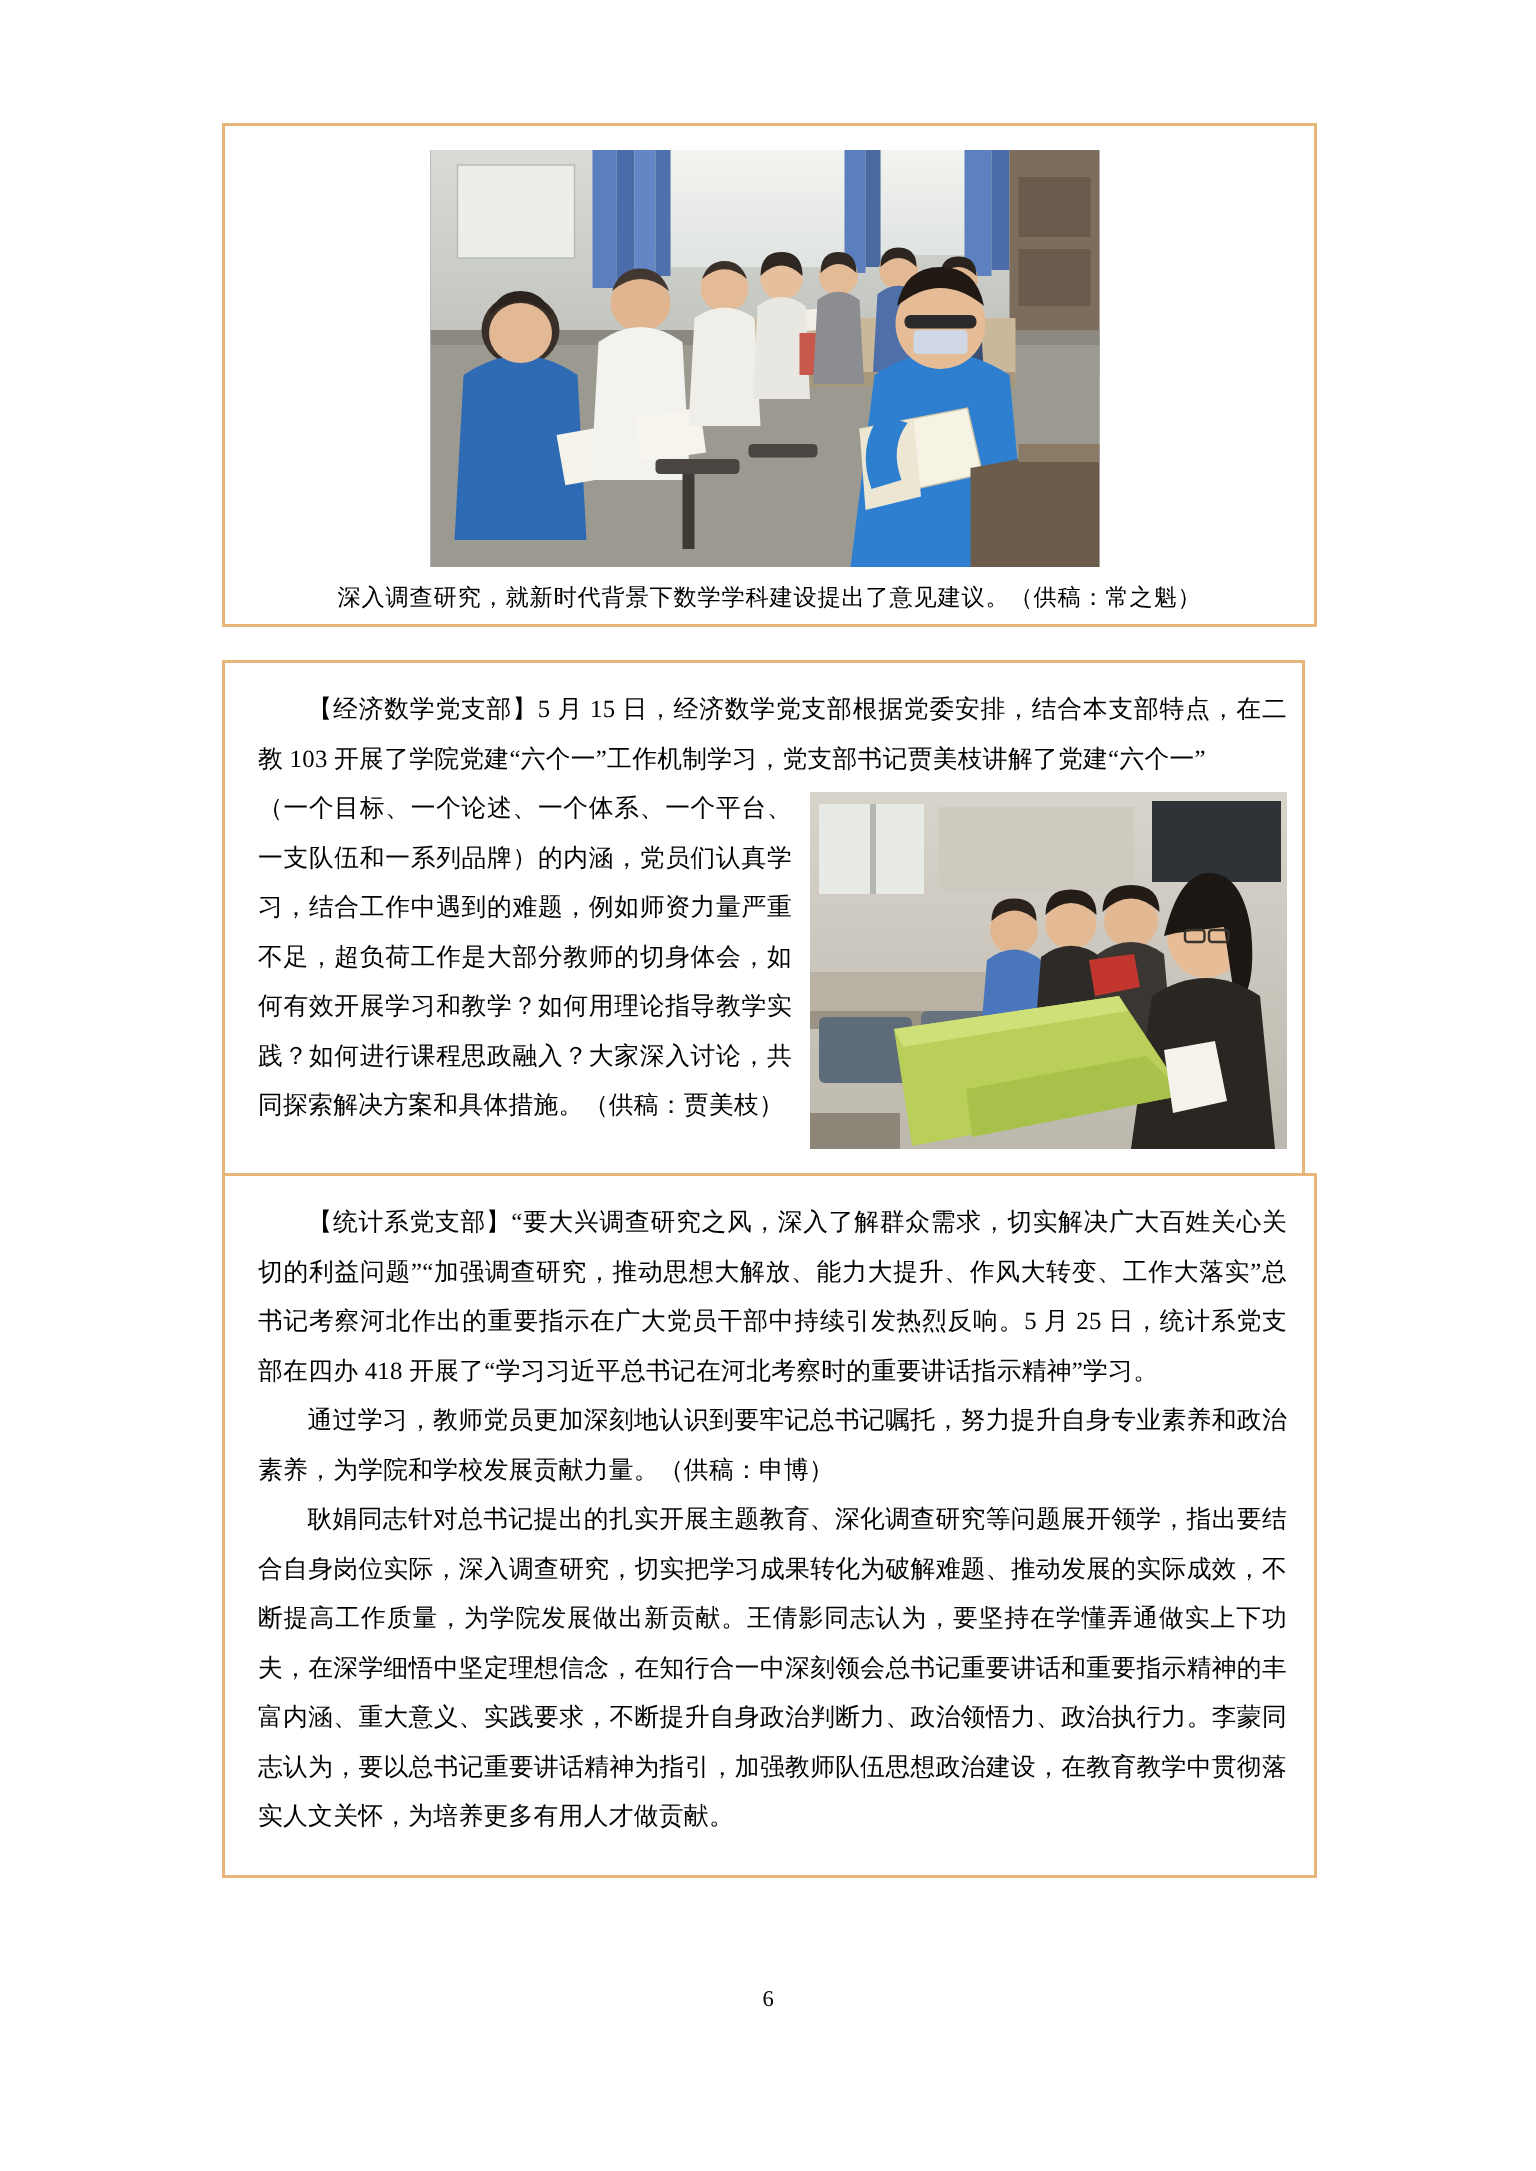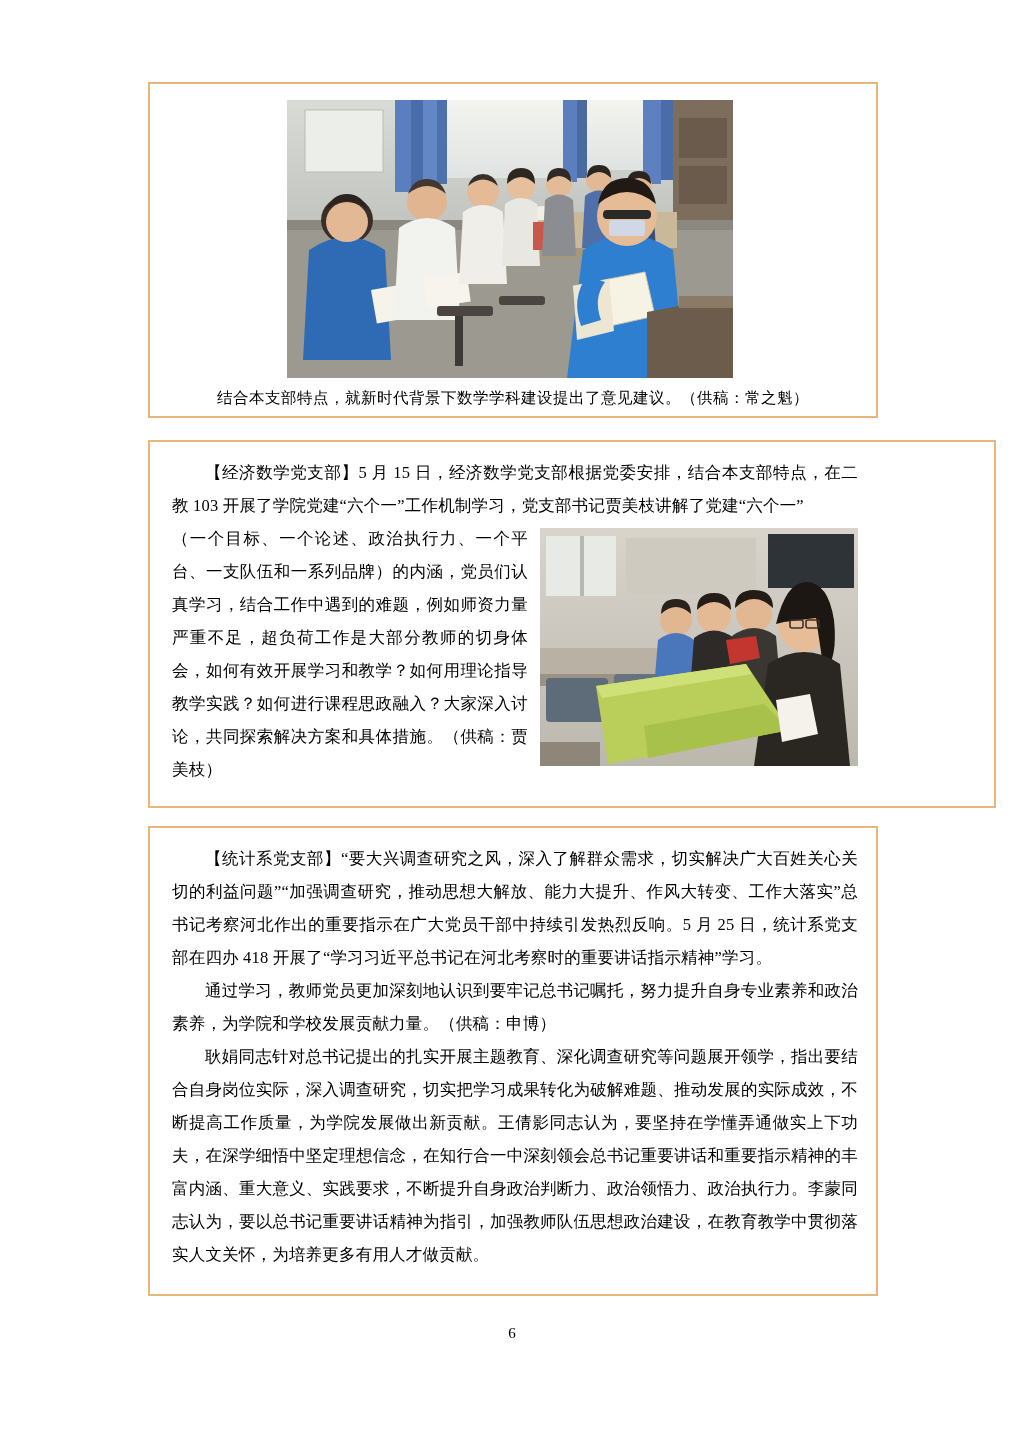--- a/index.html
+++ b/index.html
@@ -30,26 +30,26 @@
   }
   #box-photo-1 {
     left: 148px;
     top: 82px;
     width: 730px;
     height: 336px;
   }
   #box-econ {
     left: 148px;
     top: 440px;
-    width: 848px;
+    width: 722px;
     height: 368px;
   }
   #box-stats {
     left: 148px;
-    top: 826px;
+    top: 782px;
     width: 730px;
     height: 470px;
   }
 
   
   .photo1-wrap {
     position: absolute;
     left: 137px;
     top: 16px;
     width: 446px;
@@ -227,21 +227,21 @@
         </g>
 
         <rect x="150" y="206" width="56" height="10" rx="3" fill="#4a4540"></rect>
         <rect x="168" y="216" width="8" height="50" fill="#3d3935"></rect>
         <rect x="212" y="196" width="46" height="9" rx="3" fill="#4a4540"></rect>
 
         <path d="M360 212 l86 -16 l0 82 -86 0z" fill="#6b5c4c"></path>
         <rect x="392" y="196" width="54" height="12" fill="#8a7a66"></rect>
       </svg>
     </div>
-    <div class="caption1">结合本支部特点，就新时代背景下数学学科建设提出了意见建议。（供稿：常之魁）</div>
+    <div class="caption1">深入调查研究，就新时代背景下数学学科建设提出了意见建议。（供稿：常之魁）</div>
   </div>
 
   <div class="box" id="box-econ">
     <div class="econ-inner">
       <div class="ptext indent">【经济数学党支部】5 月 15 日，经济数学党支部根据党委安排，结合本支部特点，在二教 103 开展了学院党建“六个一”工作机制学习，党支部书记贾美枝讲解了党建“六个一”</div>
       <div class="econ-photo">
         <svg width="318" height="238" viewBox="0 0 318 238">
           <defs>
             <linearGradient id="wall2" x1="0" y1="0" x2="0" y2="1">
               <stop offset="0" stop-color="#d8d4cb"></stop>
@@ -292,21 +292,21 @@
 
           <path d="M56 158 l150 -22 l44 66 l-182 34z" fill="#b9cf5a"></path>
           <path d="M56 158 l150 -22 l6 10 l-150 24z" fill="#cfe079"></path>
           <path d="M104 198 l120 -22 l26 26 l-142 28z" fill="#a8c14a"></path>
 
           <path d="M236 172 l34 -6 l8 40 l-36 8z" fill="#f4f2ea"></path>
 
           <rect x="0" y="214" width="60" height="24" fill="#8e8679"></rect>
         </svg>
       </div>
-      <div class="ptext">（一个目标、一个论述、政治执行力、一个平台、一支队伍和一系列品牌）的内涵，党员们认真学习，结合工作中遇到的难题，例如师资力量严重不足，超负荷工作是大部分教师的切身体会，如何有效开展学习和教学？如何用理论指导教学实践？如何进行课程思政融入？大家深入讨论，共同探索解决方案和具体措施。（供稿：贾美枝）</div>
+      <div class="ptext">（一个目标、一个论述、一个体系、一个平台、一支队伍和一系列品牌）的内涵，党员们认真学习，结合工作中遇到的难题，例如师资力量严重不足，超负荷工作是大部分教师的切身体会，如何有效开展学习和教学？如何用理论指导教学实践？如何进行课程思政融入？大家深入讨论，共同探索解决方案和具体措施。（供稿：贾美枝）</div>
     </div>
   </div>
 
   <div class="box" id="box-stats">
     <div class="stats-inner">
       <p class="ptext indent">【统计系党支部】“要大兴调查研究之风，深入了解群众需求，切实解决广大百姓关心关切的利益问题”“加强调查研究，推动思想大解放、能力大提升、作风大转变、工作大落实”总书记考察河北作出的重要指示在广大党员干部中持续引发热烈反响。5 月 25 日，统计系党支部在四办 418 开展了“学习习近平总书记在河北考察时的重要讲话指示精神”学习。</p>
       <p class="ptext indent">通过学习，教师党员更加深刻地认识到要牢记总书记嘱托，努力提升自身专业素养和政治素养，为学院和学校发展贡献力量。（供稿：申博）</p>
       <p class="ptext indent">耿娟同志针对总书记提出的扎实开展主题教育、深化调查研究等问题展开领学，指出要结合自身岗位实际，深入调查研究，切实把学习成果转化为破解难题、推动发展的实际成效，不断提高工作质量，为学院发展做出新贡献。王倩影同志认为，要坚持在学懂弄通做实上下功夫，在深学细悟中坚定理想信念，在知行合一中深刻领会总书记重要讲话和重要指示精神的丰富内涵、重大意义、实践要求，不断提升自身政治判断力、政治领悟力、政治执行力。李蒙同志认为，要以总书记重要讲话精神为指引，加强教师队伍思想政治建设，在教育教学中贯彻落实人文关怀，为培养更多有用人才做贡献。</p>
     </div>
   </div>

